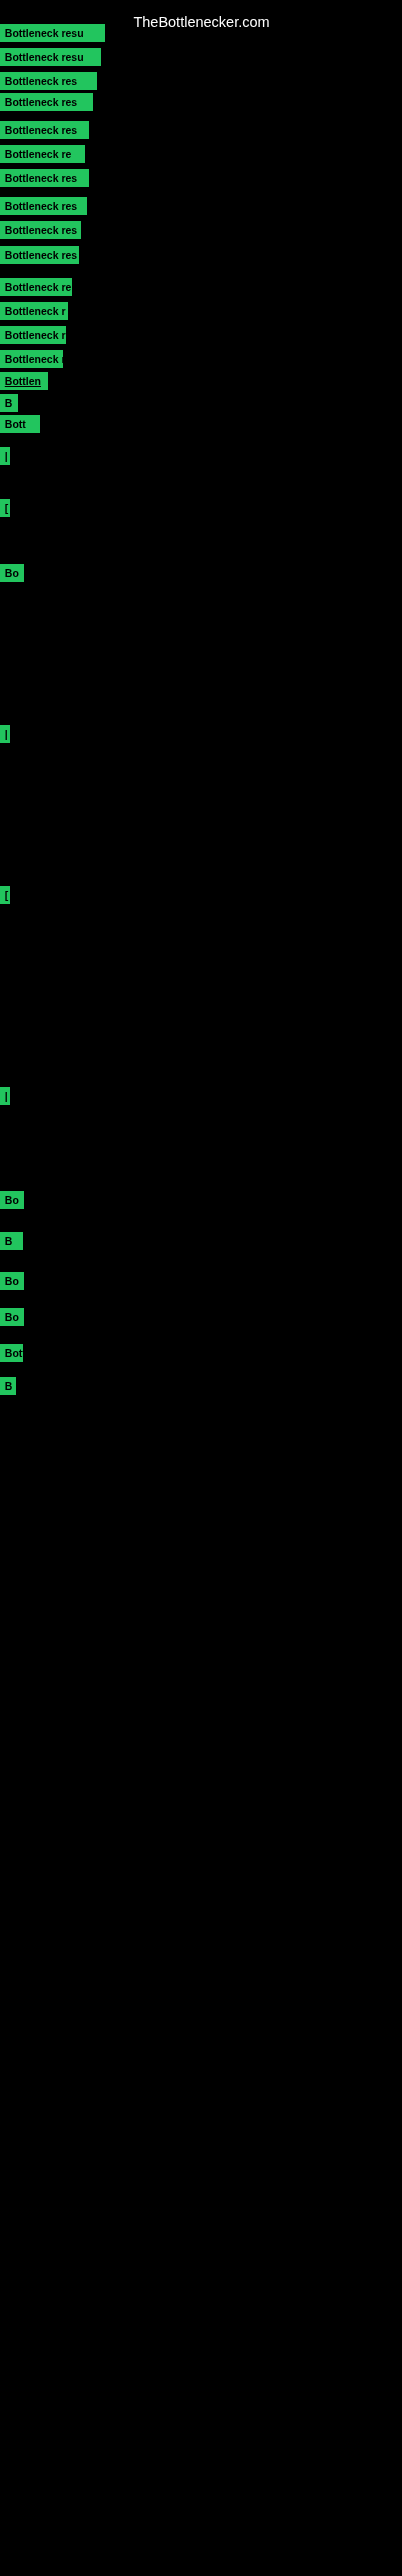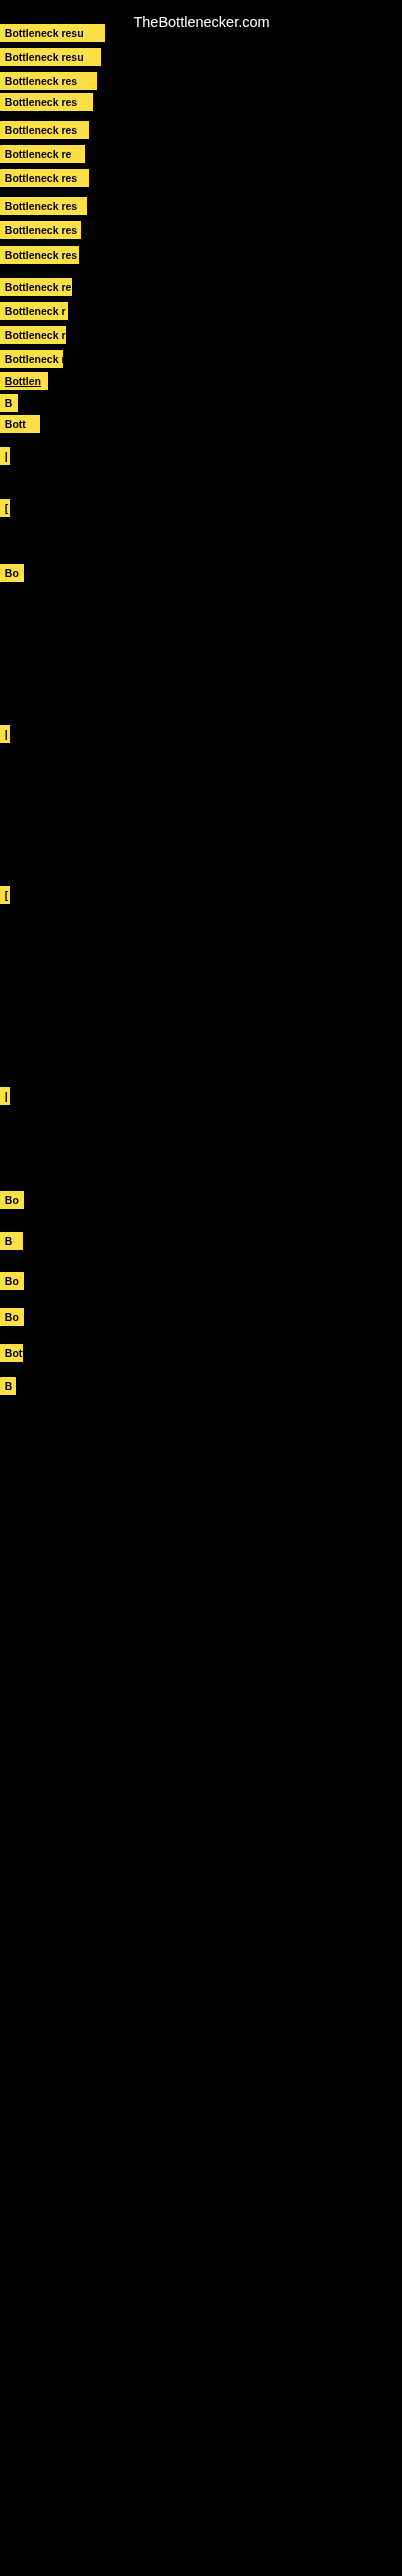--- a/index.html
+++ b/index.html
@@ -13,21 +13,21 @@
     .site-title {
       text-align: center;
       color: #fff;
       font-size: 14.5px;
       padding: 6.4px 0 3.2px 0;
       margin-top: 8px;
     }
     .bottleneck-item {
       position: absolute;
       left: 0;
-      background-color: #fde047;
+      background-color: #22c55e;
       color: #000;
       font-size: 10.5px;
       font-weight: bold;
       padding: 3.2px 4.8px;
       white-space: nowrap;
       overflow: hidden;
     }
   </style>
 </head>
 <body>

